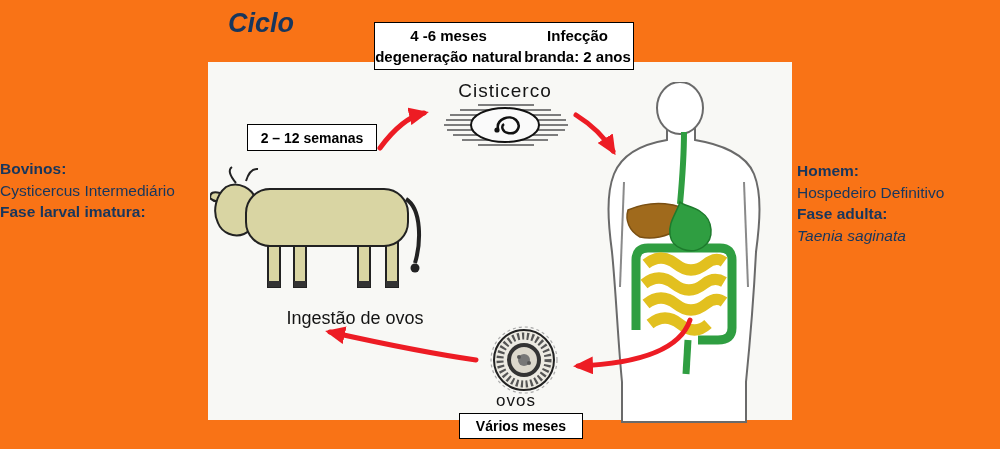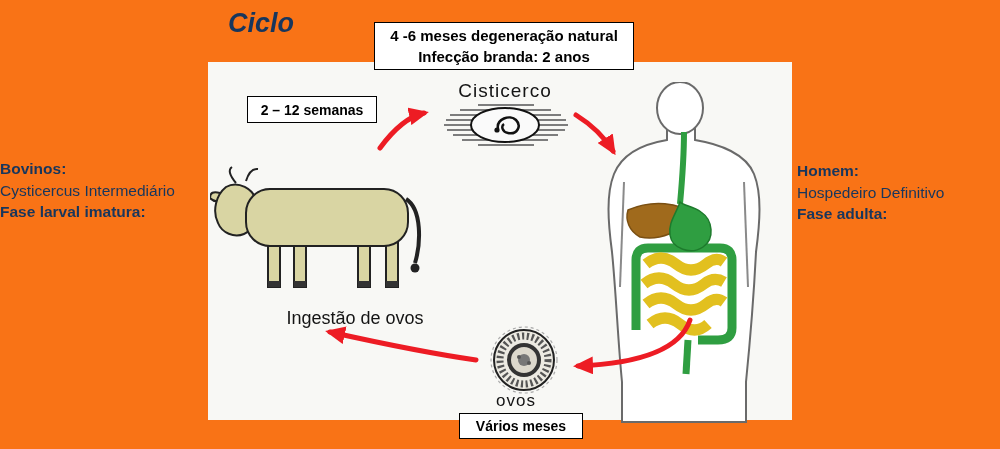--- a/index.html
+++ b/index.html
@@ -10,25 +10,25 @@
   .panel{
     position:absolute;left:208px;top:62px;width:584px;height:358px;
     background:#f8f8f5;
   }
   .title{
     position:absolute;left:228px;top:8px;
     font-size:27px;font-weight:bold;font-style:italic;color:#17365d;
   }
   .box{
     position:absolute;background:#ffffff;border:1.6px solid #000;
-    display:flex;flex-direction:column;align-items:center;justify-content:center;
+    display:flex;flex-direction:row;align-items:center;justify-content:center;
     font-weight:bold;color:#000;text-align:center;box-sizing:border-box;
   }
   .top-box{left:374px;top:22px;width:260px;height:48px;font-size:15px;line-height:21px;}
-  .weeks-box{left:247px;top:96px;width:130px;height:27px;font-size:14px;}
+  .weeks-box{left:247px;top:124px;width:130px;height:27px;font-size:14px;}
   .months-box{left:628px;top:367px;width:106px;height:26px;font-size:14px;}
   .various-box{left:459px;top:413px;width:124px;height:26px;font-size:14px;}
   .lbl{position:absolute;font-weight:normal;color:#141414;text-align:center;}
   .cisticerco-lbl{left:418px;top:80px;width:174px;font-size:19px;letter-spacing:1px;}
   .ingestao-lbl{left:252px;top:308px;width:206px;font-size:18px;}
   .ovos-lbl{left:461px;top:391px;width:110px;font-size:17px;letter-spacing:1px;}
   .host{position:absolute;color:#17365d;font-size:15.5px;line-height:21.5px;white-space:nowrap;}
   .host-left{left:0;top:158px;}
   .host-right{left:797px;top:160px;}
   .host .b{font-weight:bold;}
@@ -61,20 +61,21 @@
   <div class="host host-left">
     <div class="b">Bovinos:</div>
     <div>Cysticercus Intermediário</div>
     <div class="b">Fase larval imatura:</div>
   </div>
 
   <div class="host host-right">
     <div class="b">Homem:</div>
     <div>Hospedeiro Definitivo</div>
     <div class="b">Fase adulta:</div>
+    <div class="i">Taenia saginata</div>
   </div>
 
   <svg class="ill" style="left:438px;top:99px;" width="135" height="54" viewBox="0 0 135 54">
     <g stroke="#555" stroke-width="1.6">
       <line x1="40" y1="6" x2="96" y2="6"></line>
       <line x1="22" y1="11" x2="113" y2="11"></line>
       <line x1="12" y1="16" x2="123" y2="16"></line>
       <line x1="8" y1="21" x2="128" y2="21"></line>
       <line x1="6" y1="26" x2="130" y2="26"></line>
       <line x1="9" y1="31" x2="127" y2="31"></line>

